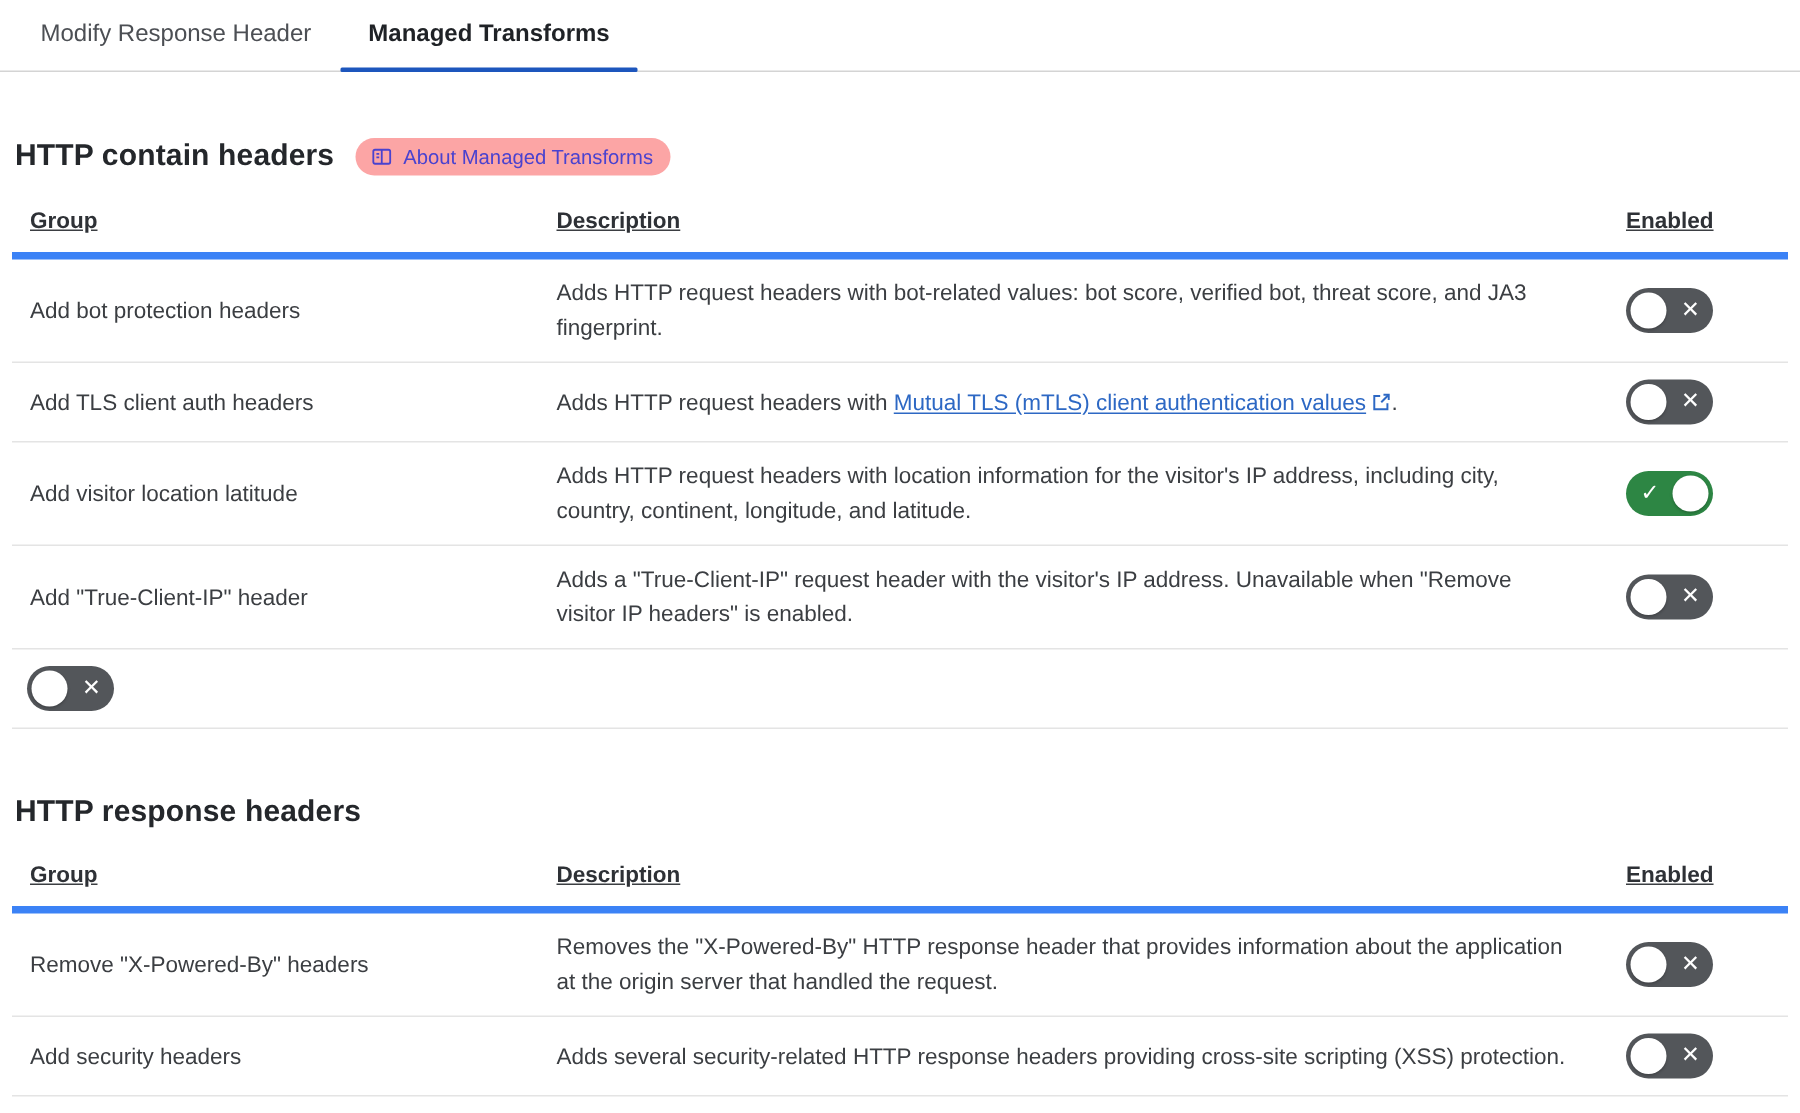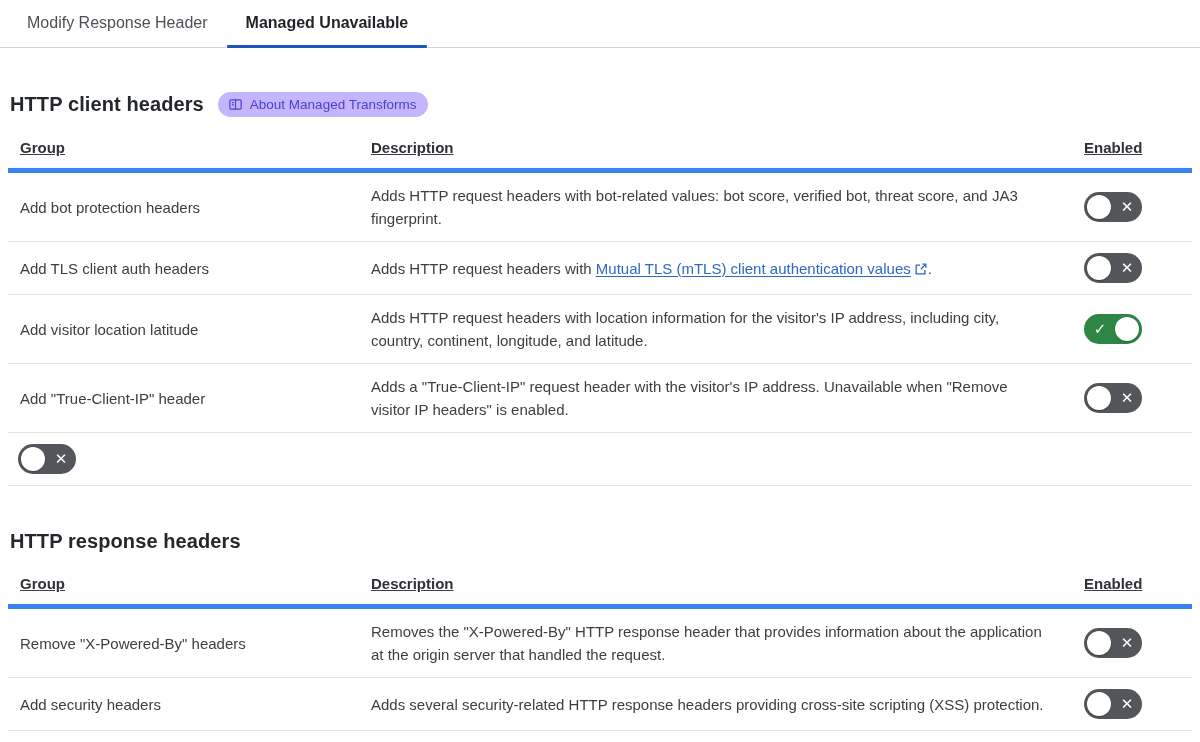--- a/index.html
+++ b/index.html
@@ -27,21 +27,21 @@
   }
   
   .page { padding:0 8px; }
   .section-head {
     display:flex; align-items:center; gap:14px;
     margin:44px 0 12px 0; padding-left:2px;
   }
   .section-title { font-size:20px; font-weight:700; color:#24272b; letter-spacing:.1px; }
   .badge {
     display:inline-flex; align-items:center; gap:7px;
-    background:#c4b5fd; color:#4a42cf;
+    background:#fca5a5; color:#4a42cf;
     border-radius:14px; padding:5px 12px 5px 10px;
     font-size:13.5px; cursor:pointer;
   }
   .badge svg { display:block; }
   
   .tbl { width:100%; }
   .tr {
     display:grid;
     grid-template-columns:356px 1fr 118px;
     align-items:center;
@@ -74,27 +74,27 @@
     color:#ffffff; font-size:15px; font-weight:700; text-align:center; width:28px;
   }
   .toggle.off .glyph { right:1px; }
   .toggle.on  .glyph { left:2px; }
 </style>
 </head>
 <body>
 
 <div class="tabbar">
   <div class="tab">Modify Response Header</div>
-  <div class="tab active">Managed Unavailable</div>
+  <div class="tab active">Managed Transforms</div>
 </div>
 
 <div class="page">
 
   <div class="section-head">
-    <div class="section-title">HTTP client headers</div>
+    <div class="section-title">HTTP contain headers</div>
     <div class="badge">
       <span>
         <svg width="15" height="15" viewBox="0 0 16 16" fill="none" stroke="#4a42cf" stroke-width="1.3">
           <rect x="2" y="3" width="12" height="10" rx="1.2"></rect>
           <line x1="8" y1="3" x2="8" y2="13"></line>
           <line x1="4.2" y1="6" x2="6.2" y2="6"></line>
           <line x1="4.2" y1="8.4" x2="6.2" y2="8.4"></line>
         </svg>
       </span>
       <span>About Managed Transforms</span>

